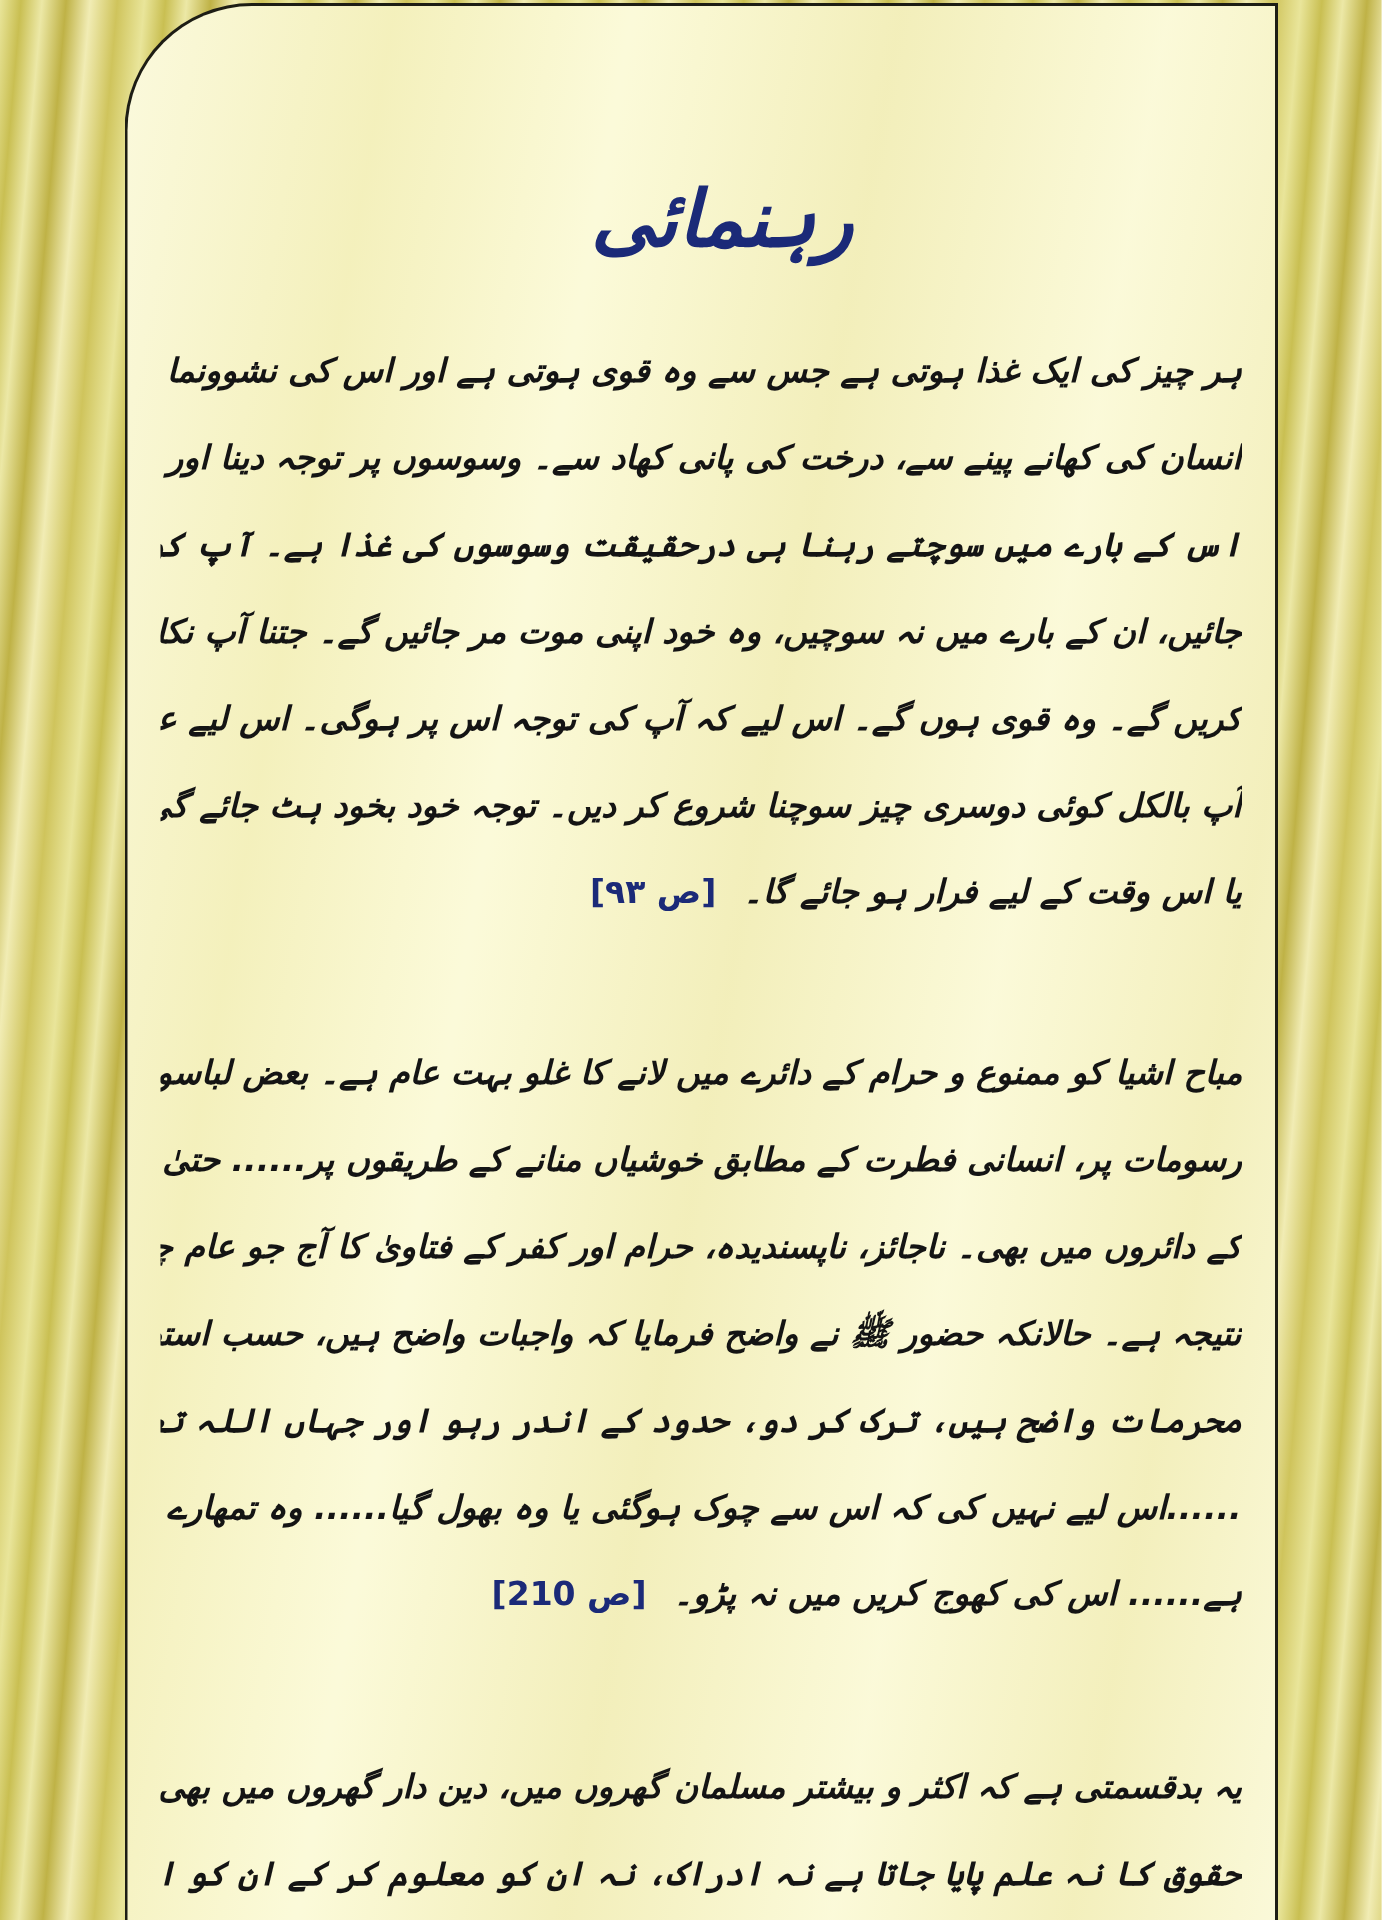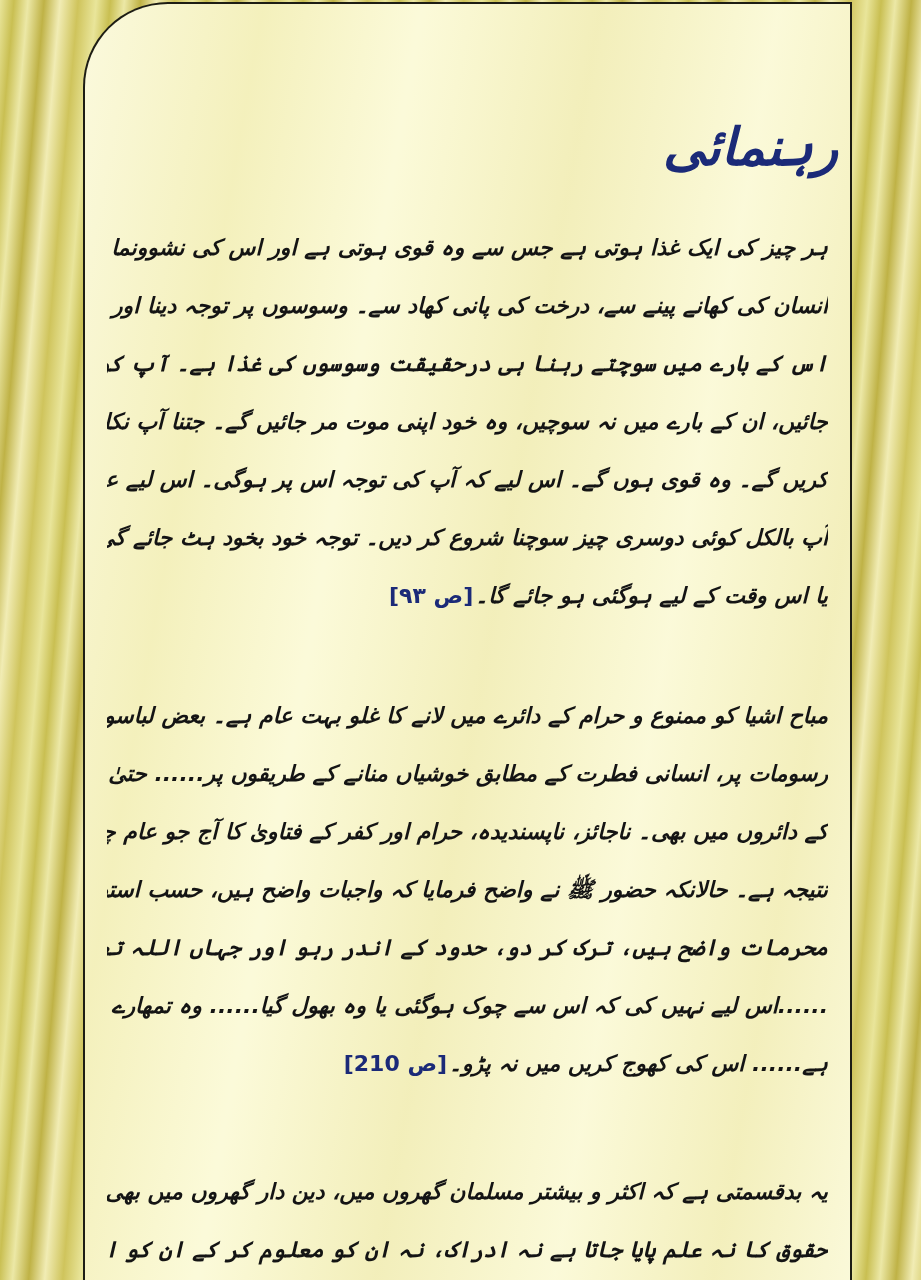--- a/index.html
+++ b/index.html
@@ -36,20 +36,21 @@
         linear-gradient(100deg,
           rgba(255,255,240,0.55) 0%, rgba(240,235,170,0.35) 18%, rgba(255,255,230,0.6) 34%,
           rgba(236,230,165,0.35) 52%, rgba(255,255,232,0.55) 70%, rgba(238,232,170,0.35) 86%, rgba(255,255,236,0.5) 100%),
         #f6f3c6;
     }
     .title {
       position: absolute;
       top: 112px;
       left: 0;
       right: 12px;
+      text-align: center;
       font-family: "DejaVu Serif", serif;
       font-size: 52px;
       font-weight: bold;
       font-style: italic;
       color: #1b2a78;
       direction: rtl;
       margin-left: 40px;
     }
     .body-text {
       position: absolute;
@@ -74,21 +75,21 @@
       text-align-last: justify;
       white-space: nowrap;
       overflow: hidden;
     }
     .line.last {
       text-align-last: right;
     }
     .ref {
       color: #1b2a78;
       font-style: normal;
-      margin-right: 2px;
+      margin-right: 18px;
     }
     .gap-1 { height: 62px; }
     .gap-2 { height: 70px; }
   </style>
 </head>
 <body>
 
 <div class="border-left"></div>
 <div class="border-right"></div>
 
@@ -97,21 +98,21 @@
 
   <div class="body-text">
 
     <div class="para">
       <span class="line">ہر چیز کی ایک غذا ہوتی ہے جس سے وہ قوی ہوتی ہے اور اس کی نشوونما ہوتی ہے، جس طرح</span>
       <span class="line">انسان کی کھانے پینے سے، درخت کی پانی کھاد سے۔ وسوسوں پر توجہ دینا اور اس کی پروا کرنا اور</span>
       <span class="line">اس کے بارے میں سوچتے رہنا ہی درحقیقت وسوسوں کی غذا ہے۔ آپ کوئی توجہ نہ کریں، لاپروا ہو</span>
       <span class="line">جائیں، ان کے بارے میں نہ سوچیں، وہ خود اپنی موت مر جائیں گے۔ جتنا آپ نکالنے کی کوشش</span>
       <span class="line">کریں گے۔ وہ قوی ہوں گے۔ اس لیے کہ آپ کی توجہ اس پر ہوگی۔ اس لیے علاج یہ ہے کہ</span>
       <span class="line">آپ بالکل کوئی دوسری چیز سوچنا شروع کر دیں۔ توجہ خود بخود ہٹ جائے گی۔ وسوسہ مر جائے گا</span>
-      <span class="line last"><span>یا اس وقت کے لیے ہوگئی ہو جائے گا۔</span><span class="ref">[ص ۹۳]</span></span>
+      <span class="line last"><span>یا اس وقت کے لیے فرار ہو جائے گا۔</span><span class="ref">[ص ۹۳]</span></span>
     </div>
 
     <div class="gap-1"></div>
 
     <div class="para">
       <span class="line">مباح اشیا کو ممنوع و حرام کے دائرے میں لانے کا غلو بہت عام ہے۔ بعض لباسوں پر،</span>
       <span class="line">رسومات پر، انسانی فطرت کے مطابق خوشیاں منانے کے طریقوں پر...... حتیٰ کہ سیاست و معیشت</span>
       <span class="line">کے دائروں میں بھی۔ ناجائز، ناپسندیدہ، حرام اور کفر کے فتاویٰ کا آج جو عام چلن ہے وہ اس غلو کا</span>
       <span class="line">نتیجہ ہے۔ حالانکہ حضور ﷺ نے واضح فرمایا کہ واجبات واضح ہیں، حسب استطاعت بجا لاؤ،</span>
       <span class="line">محرمات واضح ہیں، ترک کر دو، حدود کے اندر رہو اور جہاں اللہ تعالیٰ نے خاموشی اختیار کی ہے</span>

